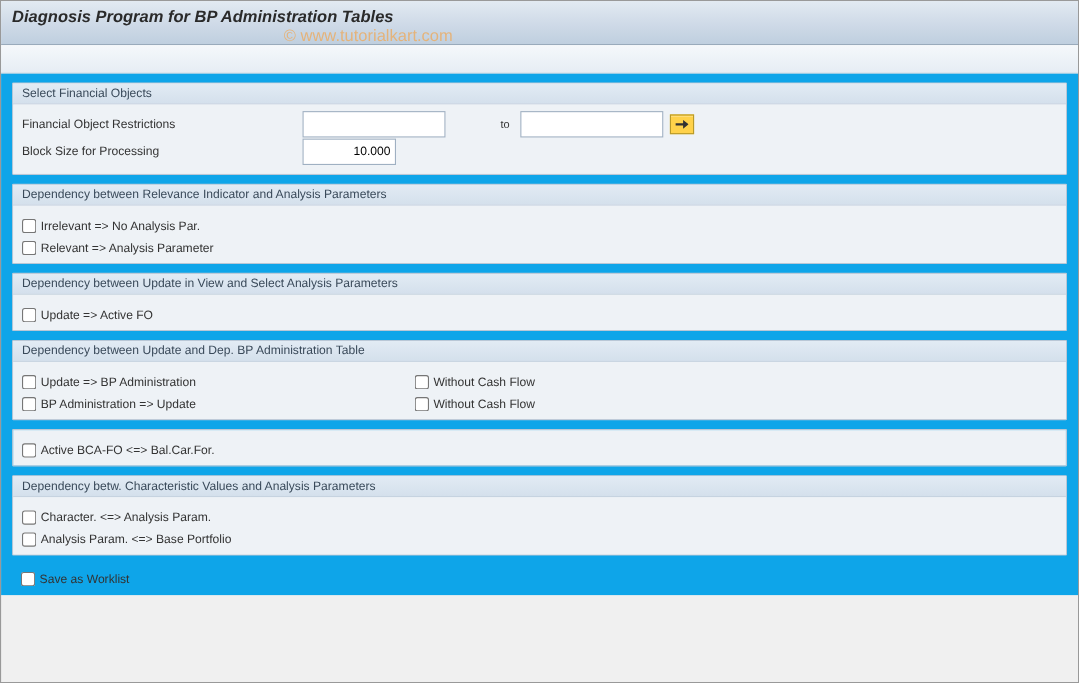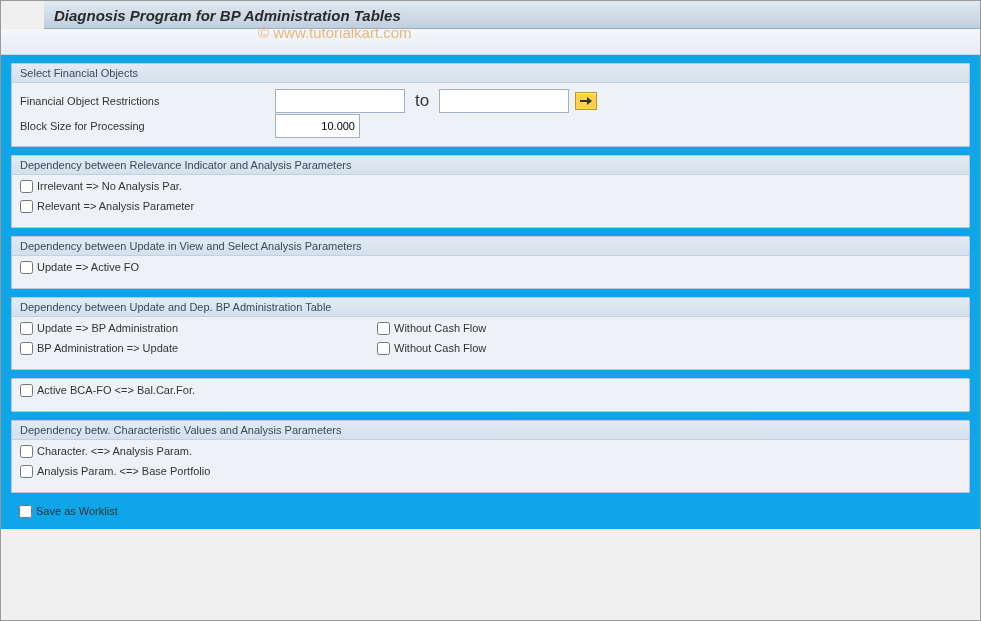--- a/index.html
+++ b/index.html
@@ -9,22 +9,21 @@
       background: #f0f0f0;
       width: 981px;
       height: 621px;
       overflow: hidden;
       border: 1px solid #999;
       color: #333;
     }
     .title-bar {
       background: linear-gradient(to bottom, #e2eaf2 0%, #d0dbe8 50%, #bfcfdf 100%);
       border-bottom: 1px solid #9ab;
-      padding: 6px 10px 4px 10px;
-      margin-left: 43px;
+      padding: 6px 10px 16px 10px;
     }
     .title-text {
       font-size: 15px;
       font-weight: bold;
       font-style: italic;
       color: #2a2a2a;
     }
     .watermark {
       position: absolute;
       top: 24px;
@@ -74,41 +73,42 @@
     }
     .text-input {
       border: 1px solid #9fb0c2;
       background: #fff;
       height: 24px;
       padding: 0 4px;
       font-size: 11px;
     }
     .to-label {
       padding: 0 10px;
-      font-size: 17px;
+      font-size: 10px;
       color: #333;
+      margin-left: 40px;
     }
     .arrow-btn {
       width: 22px; height: 18px;
       background: #ffd24a;
       border: 1px solid #b89a2a;
       display: inline-flex;
       align-items: center; justify-content: center;
       margin-left: 6px;
       cursor: pointer;
       box-shadow: inset 0 1px 0 rgba(255,255,255,0.5);
     }
     .arrow-btn svg { width: 12px; height: 10px; }
     .num-input { text-align: right; width: 85px; }
     input[type="checkbox"] {
       width: 13px; height: 13px;
       margin-right: 4px;
       vertical-align: middle;
     }
-    .check-row { display: flex; align-items: flex-start; min-height: 20px; }
+    .check-row { display: flex; align-items: flex-end; min-height: 20px; }
     .check-row label { font-size: 11px; color: #333; }
     .two-col { display: flex; gap: 27px; }
     .two-col > div:first-child { width: 330px; }
     .standalone-check { padding: 4px 8px 0 8px; }
   </style>
 </head>
 <body>
 
 <div class="title-bar">
   <span class="title-text">Diagnosis Program for BP Administration Tables</span>

